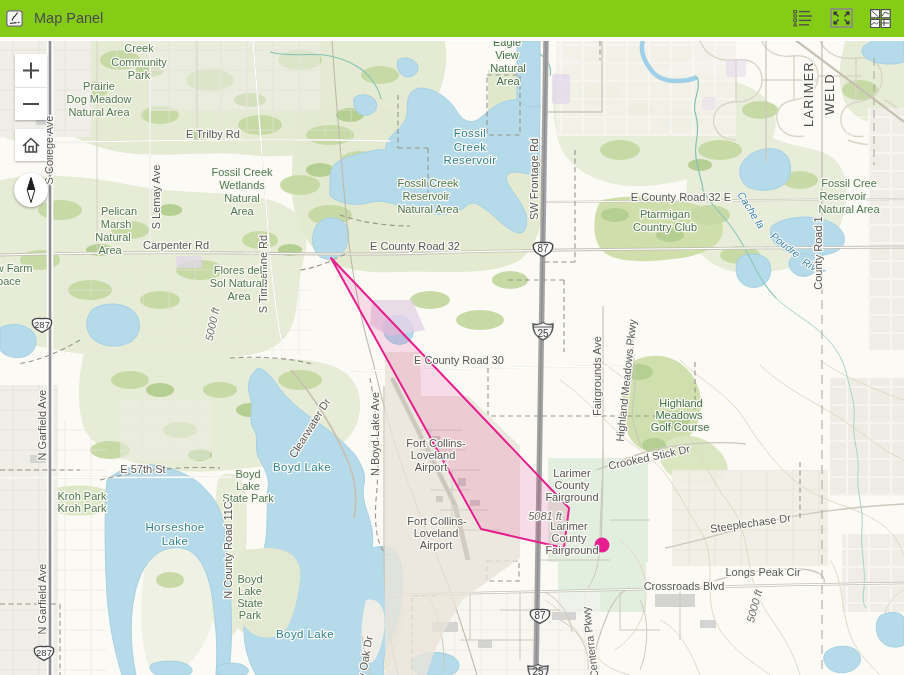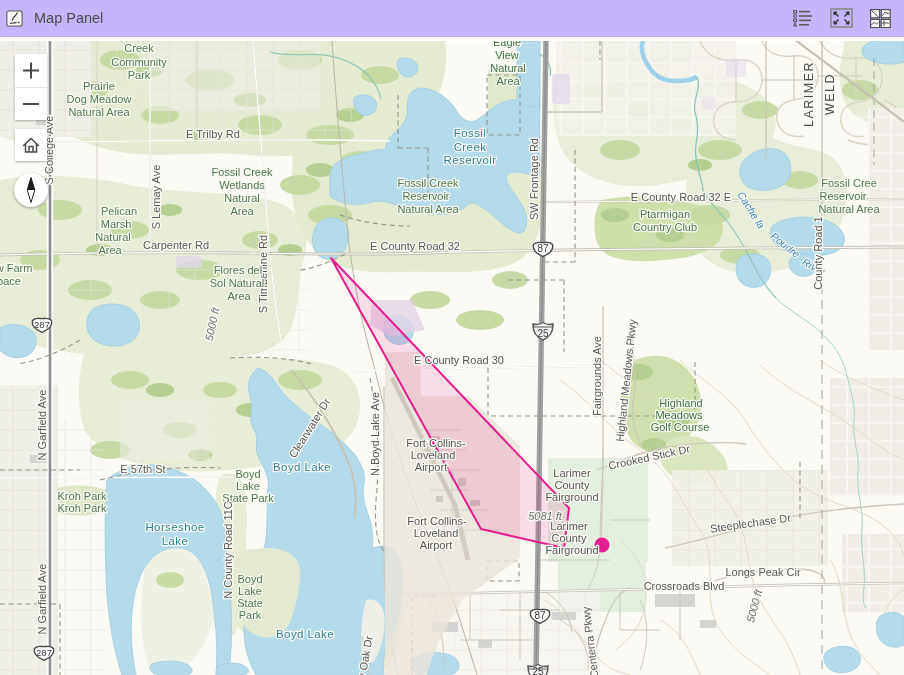--- a/index.html
+++ b/index.html
@@ -1,17 +1,17 @@
 <!DOCTYPE html>
 <html><head>
 <meta charset="utf-8">
 <style>
 html,body{margin:0;padding:0}
 #app{position:relative;width:904px;height:675px;background:#ffffff;font-family:"Liberation Sans",sans-serif;overflow:hidden}
-#hdr{position:absolute;top:0;left:0;width:904px;height:37px;background:#c4b5fd}
+#hdr{position:absolute;top:0;left:0;width:904px;height:37px;background:#84cc16}
 #hdr .ttl{position:absolute;left:34px;top:10px;font-size:14.5px;color:#4c4c4c}
 #map{position:absolute;top:41px;left:0;width:904px;height:634px}
 svg text{paint-order:stroke;stroke:#faf9f4;stroke-width:2.6px;stroke-linejoin:round;font-family:"Liberation Sans",sans-serif;font-size:11px}
 svg text.d{fill:#585858}
 svg text.g{fill:#507a50}
 svg text.gd{fill:#417248}
 svg text.w{fill:#2e8492;font-size:11.5px;letter-spacing:.4px}
 svg text.r{fill:#4288b4;font-style:italic;font-size:10.5px;stroke-width:2px}
 svg text.i{fill:#6c6c6c;font-style:italic}
 svg text.c{fill:#4d4d4d;font-size:12.5px;letter-spacing:1.5px}

